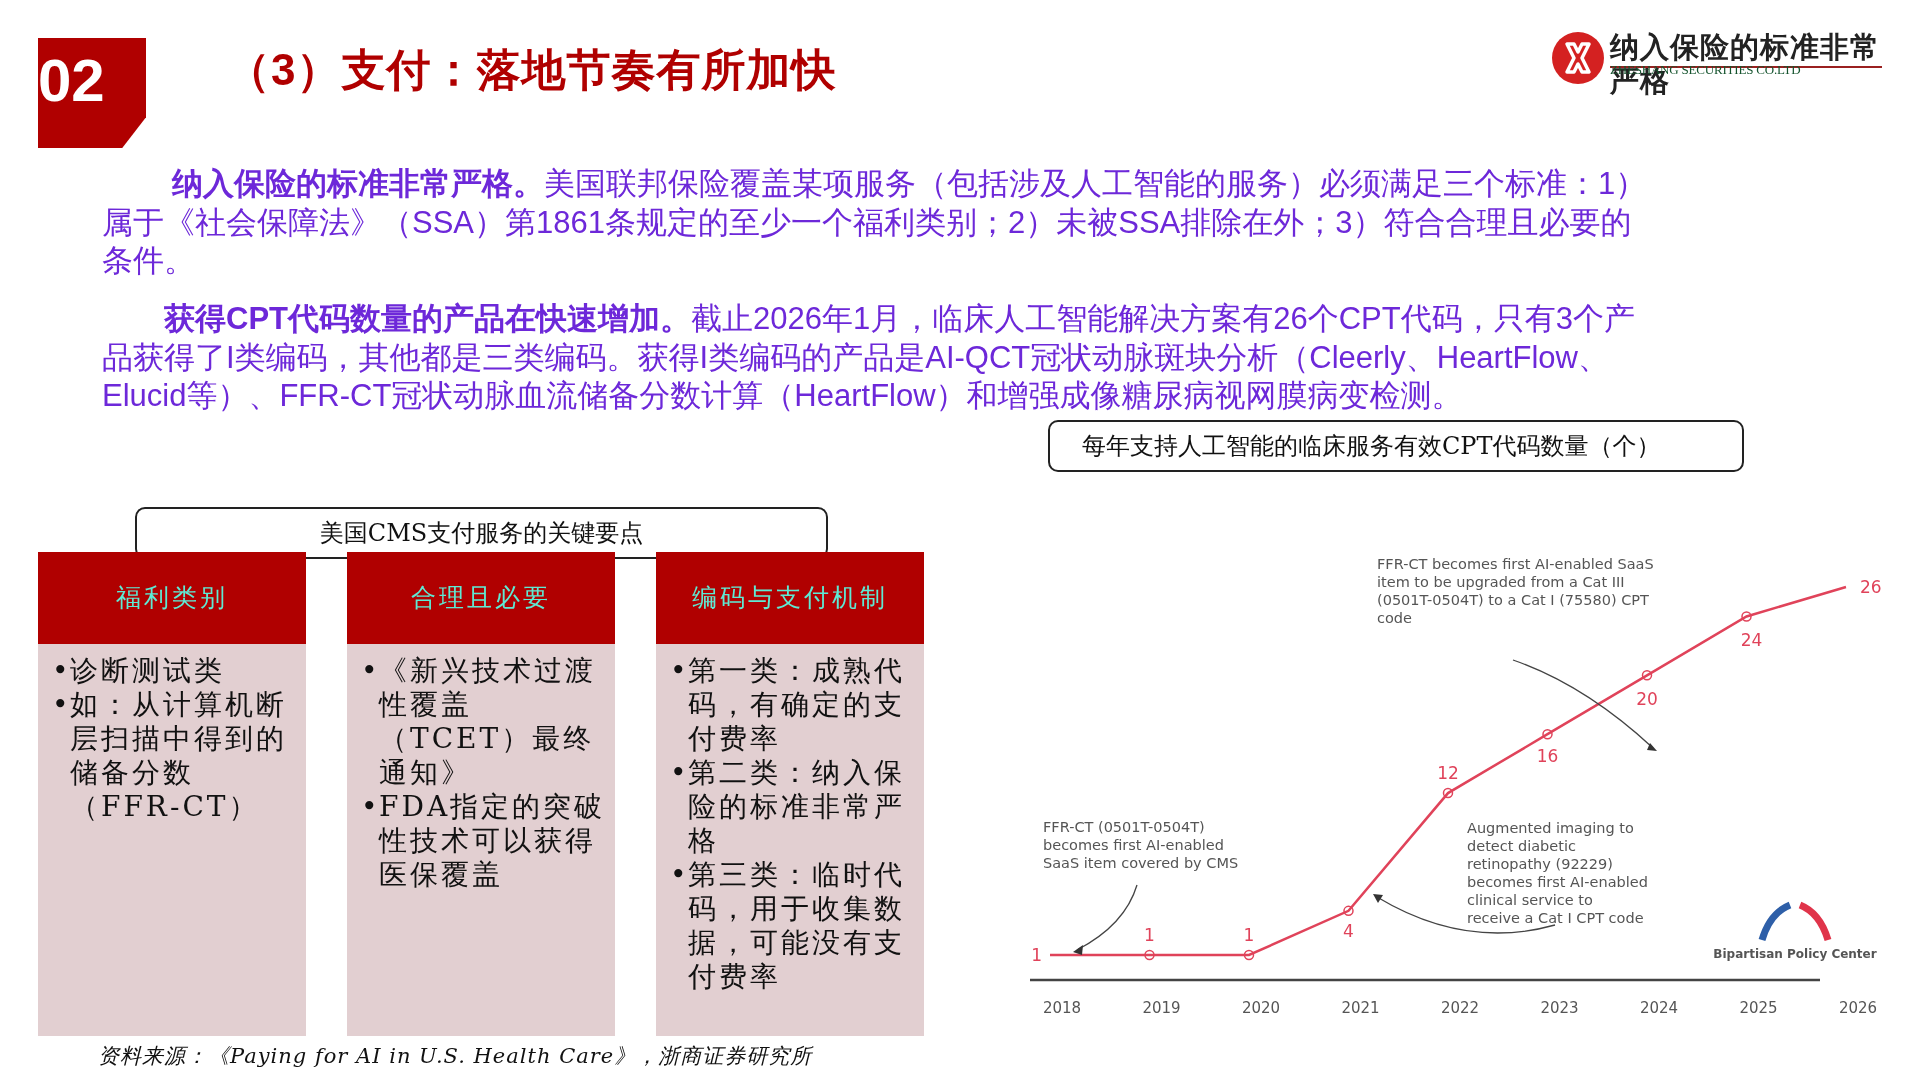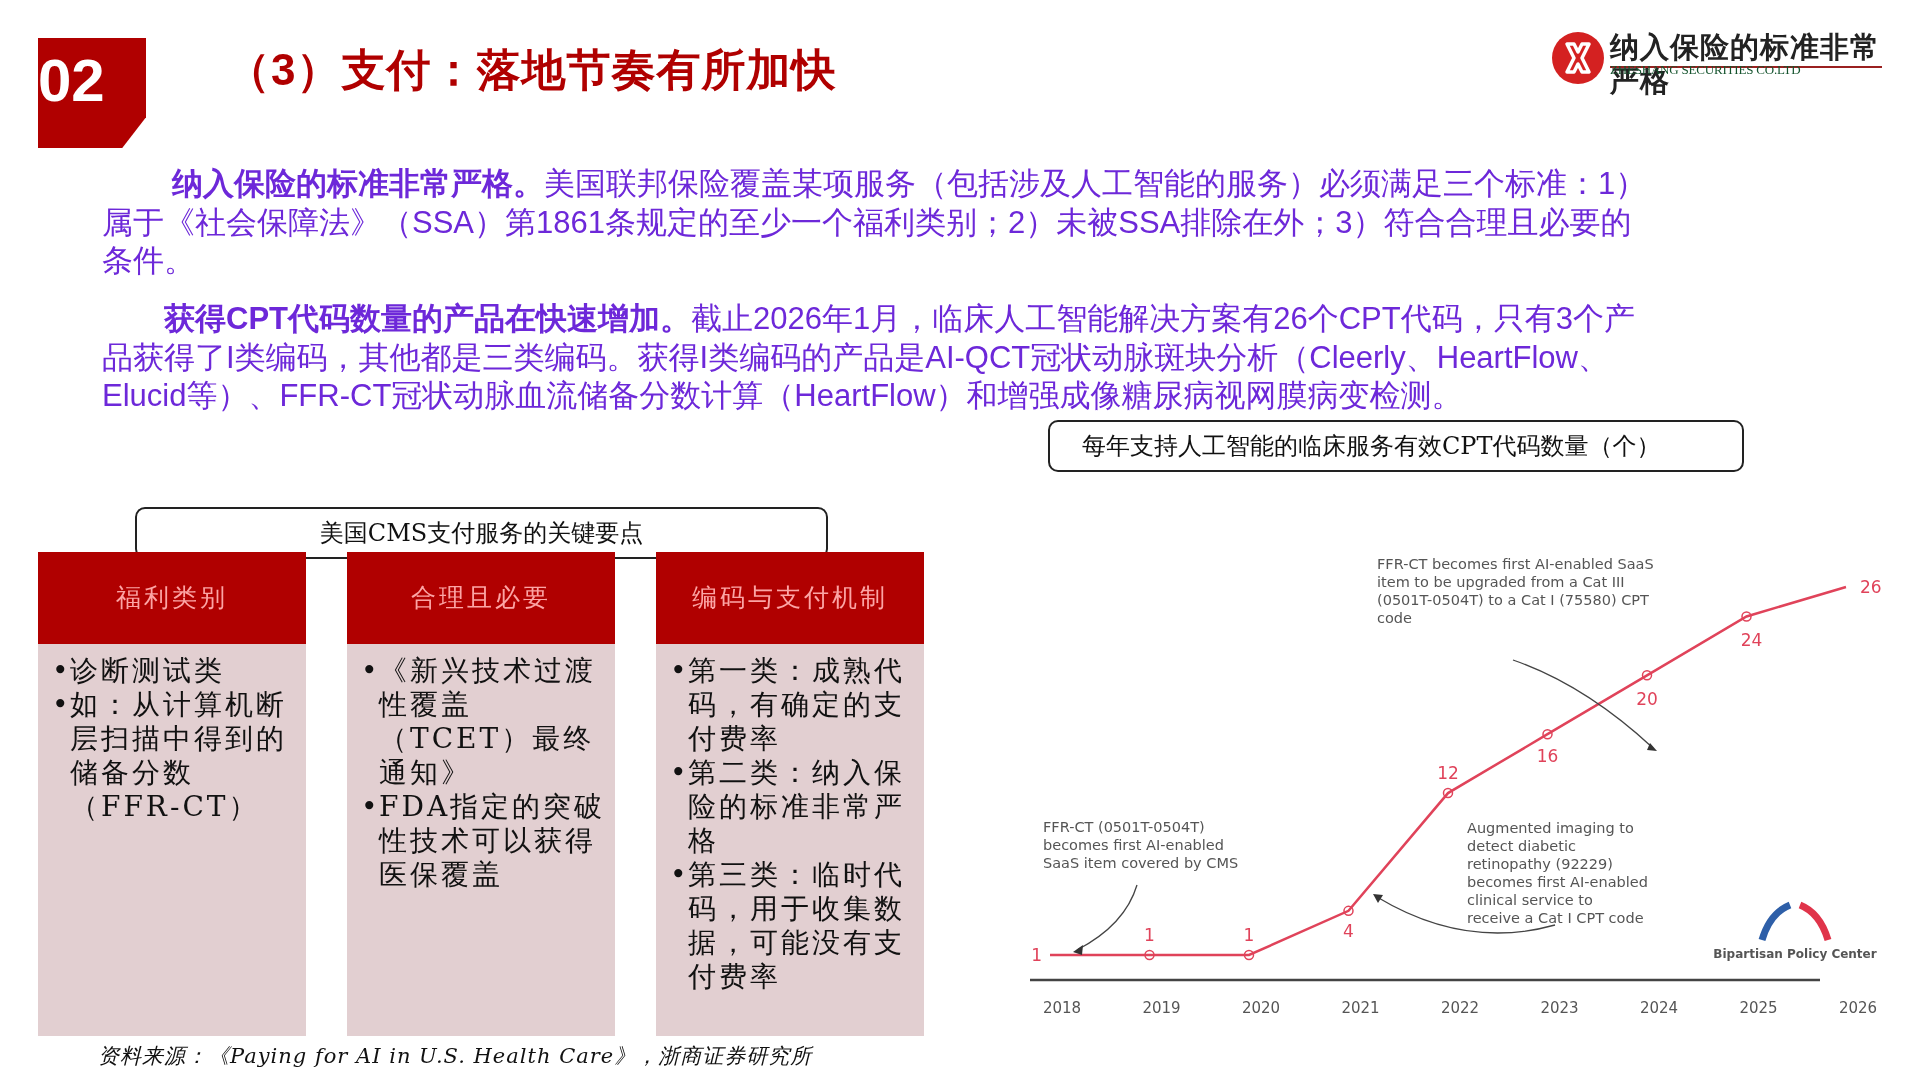--- a/index.html
+++ b/index.html
@@ -34,21 +34,21 @@
     border: 2px solid #222; border-radius: 10px; font-family: "DejaVu Serif", serif;
     font-size: 24px; line-height: 48px; padding-left: 32px; color: #111;
   }
   .cms-caption-box {
     position: absolute; left: 135px; top: 467px; width: 693px; height: 52px;
     border: 2px solid #222; border-radius: 10px; font-family: "DejaVu Serif", serif;
     font-size: 24px; line-height: 48px; text-align: center; color: #111; margin-top: 40px;
   }
 
   .card { position: absolute; top: 552px; width: 268px; height: 484px; background: #e2cfd1; }
-  .card-header { height: 92px; background: #b00000; color: #fca5a5; font-family: "DejaVu Serif", serif; font-size: 25px; line-height: 92px; text-align: center; letter-spacing: 3px; }
+  .card-header { height: 92px; background: #b00000; color: #5eead4; font-family: "DejaVu Serif", serif; font-size: 25px; line-height: 92px; text-align: center; letter-spacing: 3px; }
   .card-body { padding: 10px 8px 0 14px; font-family: "DejaVu Serif", serif; font-size: 28px; line-height: 34px; color: #111; }
   .card-body li { list-style: none; position: relative; padding-left: 18px; letter-spacing: 3px; }
   .card-body li::before { content: "•"; position: absolute; left: 0; top: 0; }
   .card1 { left: 38px; }
   .card2 { left: 347px; }
   .card3 { left: 656px; }
 
   .source-note { position: absolute; left: 98px; top: 1042px; font-family: "DejaVu Serif", serif; font-style: italic; font-size: 21px; color: #111; letter-spacing: 1px; }
 
   .chart { position: absolute; left: 1025px; top: 545px; width: 880px; height: 480px; }

